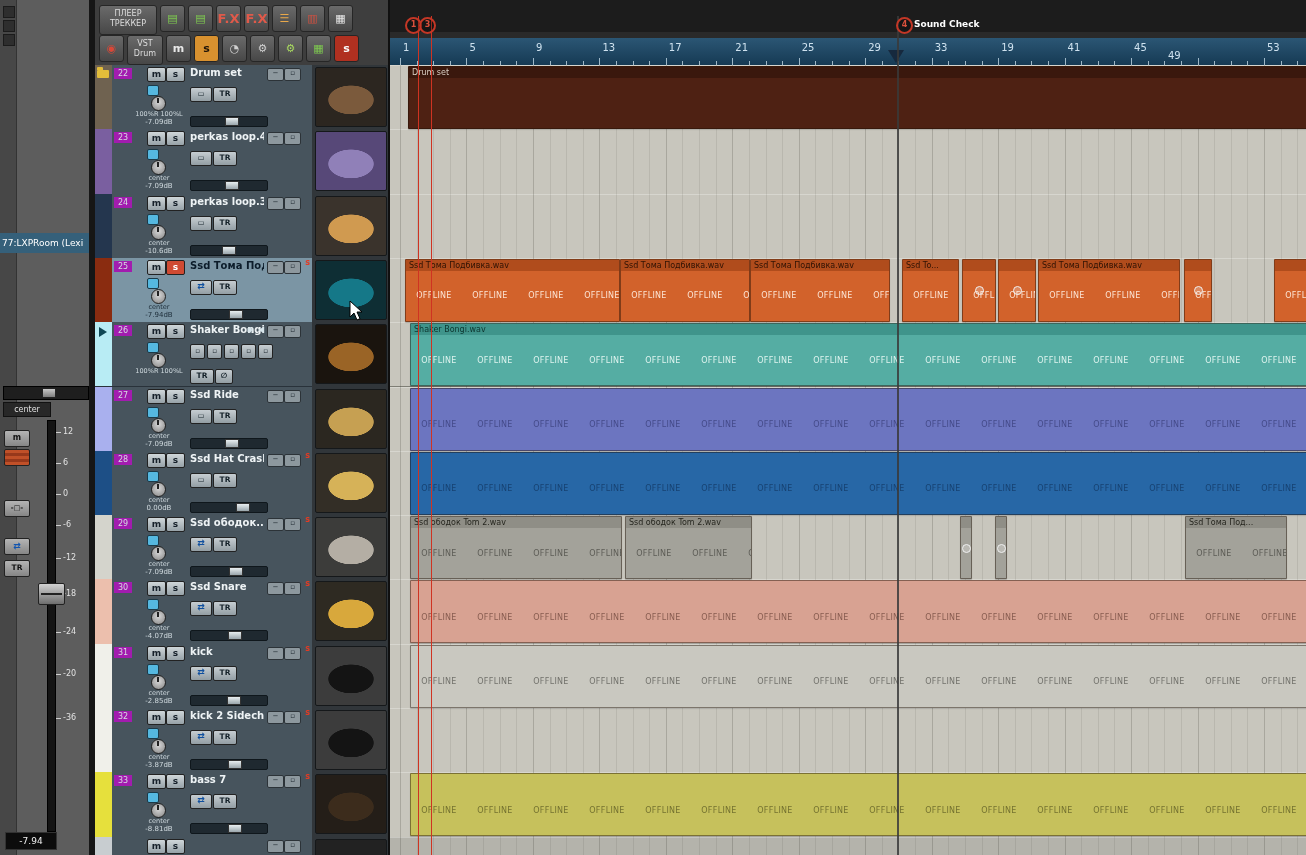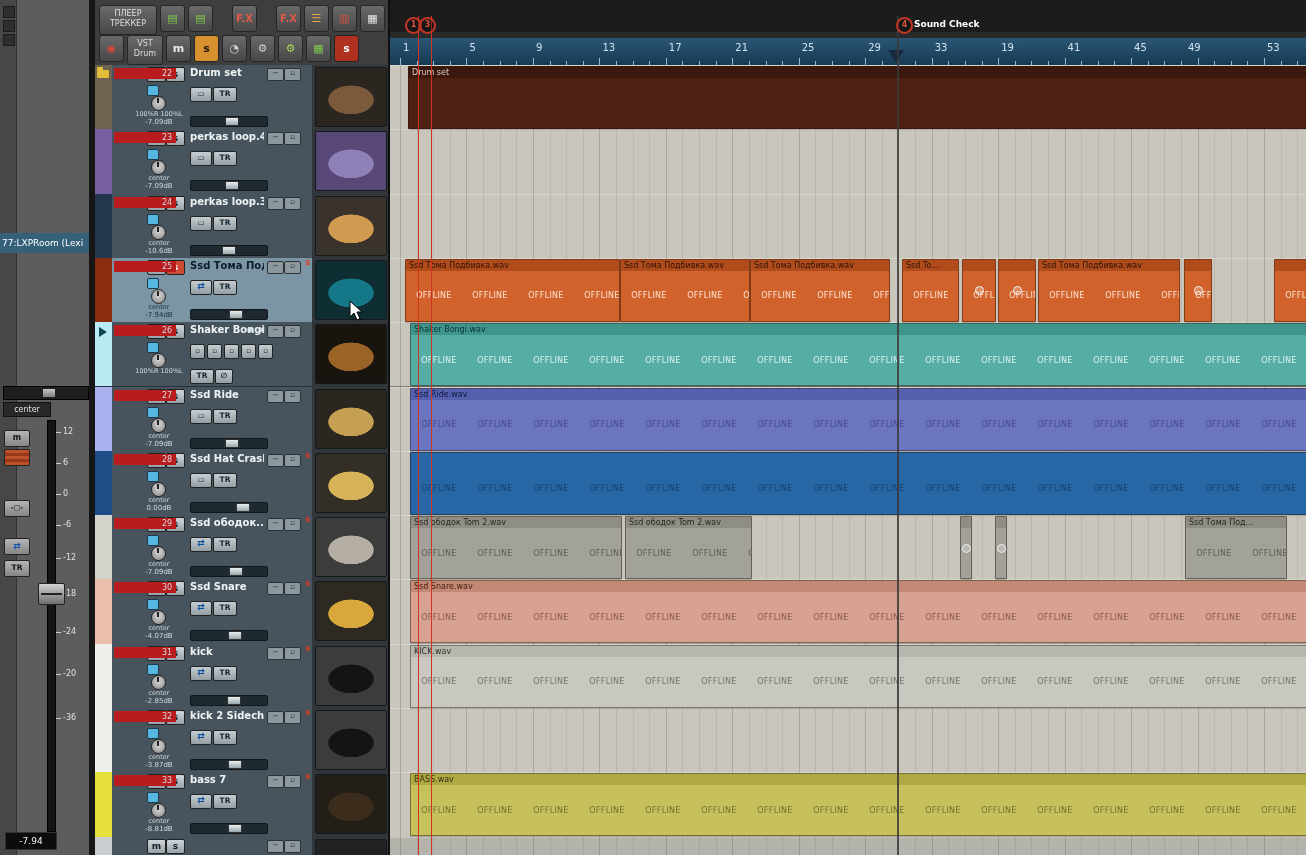--- a/index.html
+++ b/index.html
@@ -35,32 +35,32 @@
   #vdiv2{position:absolute;left:388px;top:0;width:2px;height:855px;background:#101010;z-index:6;}
 
   
   #toolbar{position:absolute;left:95px;top:0;width:293px;height:65px;background:#3e3e3e;border-bottom:2px solid #1e1e1e;}
   .tb-row{position:absolute;left:4px;display:flex;gap:3px;}
   #tb-row1{top:5px;} #tb-row2{top:35px;}
   .tb-btn,.tb-icon{background:linear-gradient(#6a6a6a,#474747);border:1px solid #262626;border-radius:3px;}
   #player-btn,#vst-btn{width:56px;height:25px;color:#ddd;font-size:8px;text-align:center;padding-top:3px;line-height:1.25;}
   #vst-btn{width:34px;}
   .tb-icon{width:23px;height:25px;display:flex;align-items:center;justify-content:center;font-size:11px;font-weight:bold;}
-  .tb-icon.fx{font-size:10px;margin-left:16px;}
+  .tb-icon.fx{font-size:13px;}
   #tb-row2-icons{display:flex;gap:3px;}
 
   
   #tracklist{position:absolute;left:95px;top:65px;width:217px;height:790px;background:#3f4a52;overflow:hidden;}
   .trow{position:absolute;left:0;width:217px;height:64.3px;background:#47545d;border-bottom:1px solid #29323a;overflow:hidden;}
   .trow.sel{background:#7b95a4;}
   .strip{position:absolute;left:0;top:0;width:17px;height:100%;}
   .folder{position:absolute;left:2px;top:5px;width:12px;height:8px;background:#e3bd3a;border-radius:1px;}
   .folder::before{content:"";position:absolute;left:0;top:-3px;width:6px;height:3px;background:#e3bd3a;border-radius:1px 1px 0 0;}
   .playtri{position:absolute;left:4px;top:5px;width:0;height:0;border-left:8px solid #0f4754;border-top:5px solid transparent;border-bottom:5px solid transparent;}
-  .numb{position:absolute;left:19px;top:3px;width:18px;height:11px;background:#b91c1c;color:#d6dde2;font-size:8px;text-align:center;line-height:11px;padding-left:44px;}
+  .numb{position:absolute;left:19px;top:3px;width:18px;height:11px;background:#a21caf;color:#d6dde2;font-size:8px;text-align:center;line-height:11px;}
   .msbtn{position:absolute;top:2px;width:17px;height:13px;background:linear-gradient(#cfd6d9,#97a2a8);border:1px solid #222;
          border-radius:2px;color:#16202a;font-size:9px;font-weight:bold;text-align:center;line-height:12px;}
   .msbtn.rec{background:#cf4a32;color:#fff;}
   .tname{position:absolute;left:95px;top:2px;width:74px;height:13px;color:#eef3f5;font-size:10px;font-weight:bold;
          white-space:nowrap;overflow:hidden;}
   .sel .tname{color:#0c1c2a;}
   .name-ic{position:absolute;top:3px;width:10px;height:10px;font-size:8px;color:#d6e4ea;text-align:center;line-height:10px;}
   .mini{position:absolute;top:3px;width:15px;height:11px;background:#8d989e;border:1px solid #2c3338;border-radius:2px;
         font-size:7px;color:#1a242c;text-align:center;line-height:9px;}
   .sfl{position:absolute;right:2px;top:0;color:#e23b24;font-size:8px;font-weight:bold;}
@@ -522,21 +522,21 @@
         <div class="rnum" style="left: 145.92px;">9</div>
         <div class="rnum" style="left: 212.38px;">13</div>
         <div class="rnum" style="left: 278.84px;">17</div>
         <div class="rnum" style="left: 345.3px;">21</div>
         <div class="rnum" style="left: 411.76px;">25</div>
         <div class="rnum" style="left: 478.22px;">29</div>
         <div class="rnum" style="left: 544.68px;">33</div>
         <div class="rnum" style="left: 611.14px;">19</div>
         <div class="rnum" style="left: 677.6px;">41</div>
         <div class="rnum" style="left: 744.06px;">45</div>
-        <div class="rnum" style="left: 798px;">49</div>
+        <div class="rnum" style="left: 778px; margin-top: 8px;">49</div>
         <div class="rnum" style="left: 876.98px;">53</div>
       </div>
     <div id="lanes">
         <div class="lane" style="top: 0px;"></div>
         <div class="lane" style="top: 64.3px;"></div>
         <div class="lane" style="top: 128.6px;"></div>
         <div class="lane" style="top: 192.9px;"></div>
         <div class="lane" style="top: 257.2px;"></div>
         <div class="lane" style="top: 321.5px;"></div>
         <div class="lane" style="top: 385.8px;"></div>
@@ -688,21 +688,20 @@
             <span class="off-span" style="color: rgba(245, 255, 252, 0.85);">OFFLINE</span>
             <span class="off-span" style="color: rgba(245, 255, 252, 0.85);">OFFLINE</span>
             <span class="off-span" style="color: rgba(245, 255, 252, 0.85);">OFFLINE</span>
             <span class="off-span" style="color: rgba(245, 255, 252, 0.85);">OFFLINE</span>
             <span class="off-span" style="color: rgba(245, 255, 252, 0.85);">OFFLINE</span>
             <span class="off-span" style="color: rgba(245, 255, 252, 0.85);">OFFLINE</span>
             <span class="off-span" style="color: rgba(245, 255, 252, 0.85);">OFFLINE</span>
           </div>
         </div>
         <div class="clip" style="left: 20px; top: 322.5px; width: 896px; background: rgb(108, 117, 192);">
-          <div class="clip-hd" style="background: rgb(85, 96, 174); color: rgb(14, 21, 56);">Ssd Ride.wav</div>
           <div class="clip-bd">
             <span class="off-span" style="color: rgba(25, 30, 80, 0.5);">OFFLINE</span>
             <span class="off-span" style="color: rgba(25, 30, 80, 0.5);">OFFLINE</span>
             <span class="off-span" style="color: rgba(25, 30, 80, 0.5);">OFFLINE</span>
             <span class="off-span" style="color: rgba(25, 30, 80, 0.5);">OFFLINE</span>
             <span class="off-span" style="color: rgba(25, 30, 80, 0.5);">OFFLINE</span>
             <span class="off-span" style="color: rgba(25, 30, 80, 0.5);">OFFLINE</span>
             <span class="off-span" style="color: rgba(25, 30, 80, 0.5);">OFFLINE</span>
             <span class="off-span" style="color: rgba(25, 30, 80, 0.5);">OFFLINE</span>
             <span class="off-span" style="color: rgba(25, 30, 80, 0.5);">OFFLINE</span>
@@ -763,63 +762,60 @@
           <div class="handle"></div>
         </div>
         <div class="clip" style="left: 795px; top: 451.1px; width: 100px; background: rgb(163, 162, 154);">
           <div class="clip-hd" style="background: rgb(143, 142, 134); color: rgb(38, 38, 31);">Ssd Тома Под...</div>
           <div class="clip-bd">
             <span class="off-span" style="color: rgba(45, 45, 40, 0.6);">OFFLINE</span>
             <span class="off-span" style="color: rgba(45, 45, 40, 0.6);">OFFLINE</span>
           </div>
         </div>
         <div class="clip" style="left: 20px; top: 515.4px; width: 896px; background: rgb(216, 162, 146);">
-          <div class="clip-hd" style="background: rgb(194, 138, 118); color: rgb(64, 24, 12);">Ssd Snare.wav</div>
           <div class="clip-bd">
             <span class="off-span" style="color: rgba(70, 35, 25, 0.55);">OFFLINE</span>
             <span class="off-span" style="color: rgba(70, 35, 25, 0.55);">OFFLINE</span>
             <span class="off-span" style="color: rgba(70, 35, 25, 0.55);">OFFLINE</span>
             <span class="off-span" style="color: rgba(70, 35, 25, 0.55);">OFFLINE</span>
             <span class="off-span" style="color: rgba(70, 35, 25, 0.55);">OFFLINE</span>
             <span class="off-span" style="color: rgba(70, 35, 25, 0.55);">OFFLINE</span>
             <span class="off-span" style="color: rgba(70, 35, 25, 0.55);">OFFLINE</span>
             <span class="off-span" style="color: rgba(70, 35, 25, 0.55);">OFFLINE</span>
             <span class="off-span" style="color: rgba(70, 35, 25, 0.55);">OFFLINE</span>
             <span class="off-span" style="color: rgba(70, 35, 25, 0.55);">OFFLINE</span>
             <span class="off-span" style="color: rgba(70, 35, 25, 0.55);">OFFLINE</span>
             <span class="off-span" style="color: rgba(70, 35, 25, 0.55);">OFFLINE</span>
             <span class="off-span" style="color: rgba(70, 35, 25, 0.55);">OFFLINE</span>
             <span class="off-span" style="color: rgba(70, 35, 25, 0.55);">OFFLINE</span>
             <span class="off-span" style="color: rgba(70, 35, 25, 0.55);">OFFLINE</span>
             <span class="off-span" style="color: rgba(70, 35, 25, 0.55);">OFFLINE</span>
           </div>
         </div>
         <div class="clip" style="left: 20px; top: 579.7px; width: 896px; background: rgb(201, 200, 192);">
-          <div class="clip-hd" style="background: rgb(183, 182, 174); color: rgb(48, 48, 42);">KICK.wav</div>
           <div class="clip-bd">
             <span class="off-span" style="color: rgba(55, 55, 50, 0.6);">OFFLINE</span>
             <span class="off-span" style="color: rgba(55, 55, 50, 0.6);">OFFLINE</span>
             <span class="off-span" style="color: rgba(55, 55, 50, 0.6);">OFFLINE</span>
             <span class="off-span" style="color: rgba(55, 55, 50, 0.6);">OFFLINE</span>
             <span class="off-span" style="color: rgba(55, 55, 50, 0.6);">OFFLINE</span>
             <span class="off-span" style="color: rgba(55, 55, 50, 0.6);">OFFLINE</span>
             <span class="off-span" style="color: rgba(55, 55, 50, 0.6);">OFFLINE</span>
             <span class="off-span" style="color: rgba(55, 55, 50, 0.6);">OFFLINE</span>
             <span class="off-span" style="color: rgba(55, 55, 50, 0.6);">OFFLINE</span>
             <span class="off-span" style="color: rgba(55, 55, 50, 0.6);">OFFLINE</span>
             <span class="off-span" style="color: rgba(55, 55, 50, 0.6);">OFFLINE</span>
             <span class="off-span" style="color: rgba(55, 55, 50, 0.6);">OFFLINE</span>
             <span class="off-span" style="color: rgba(55, 55, 50, 0.6);">OFFLINE</span>
             <span class="off-span" style="color: rgba(55, 55, 50, 0.6);">OFFLINE</span>
             <span class="off-span" style="color: rgba(55, 55, 50, 0.6);">OFFLINE</span>
             <span class="off-span" style="color: rgba(55, 55, 50, 0.6);">OFFLINE</span>
           </div>
         </div>
         <div class="clip" style="left: 20px; top: 708.3px; width: 896px; background: rgb(198, 193, 92);">
-          <div class="clip-hd" style="background: rgb(175, 169, 68); color: rgb(50, 50, 14);">BASS.wav</div>
           <div class="clip-bd">
             <span class="off-span" style="color: rgba(60, 60, 18, 0.6);">OFFLINE</span>
             <span class="off-span" style="color: rgba(60, 60, 18, 0.6);">OFFLINE</span>
             <span class="off-span" style="color: rgba(60, 60, 18, 0.6);">OFFLINE</span>
             <span class="off-span" style="color: rgba(60, 60, 18, 0.6);">OFFLINE</span>
             <span class="off-span" style="color: rgba(60, 60, 18, 0.6);">OFFLINE</span>
             <span class="off-span" style="color: rgba(60, 60, 18, 0.6);">OFFLINE</span>
             <span class="off-span" style="color: rgba(60, 60, 18, 0.6);">OFFLINE</span>
             <span class="off-span" style="color: rgba(60, 60, 18, 0.6);">OFFLINE</span>
             <span class="off-span" style="color: rgba(60, 60, 18, 0.6);">OFFLINE</span>

